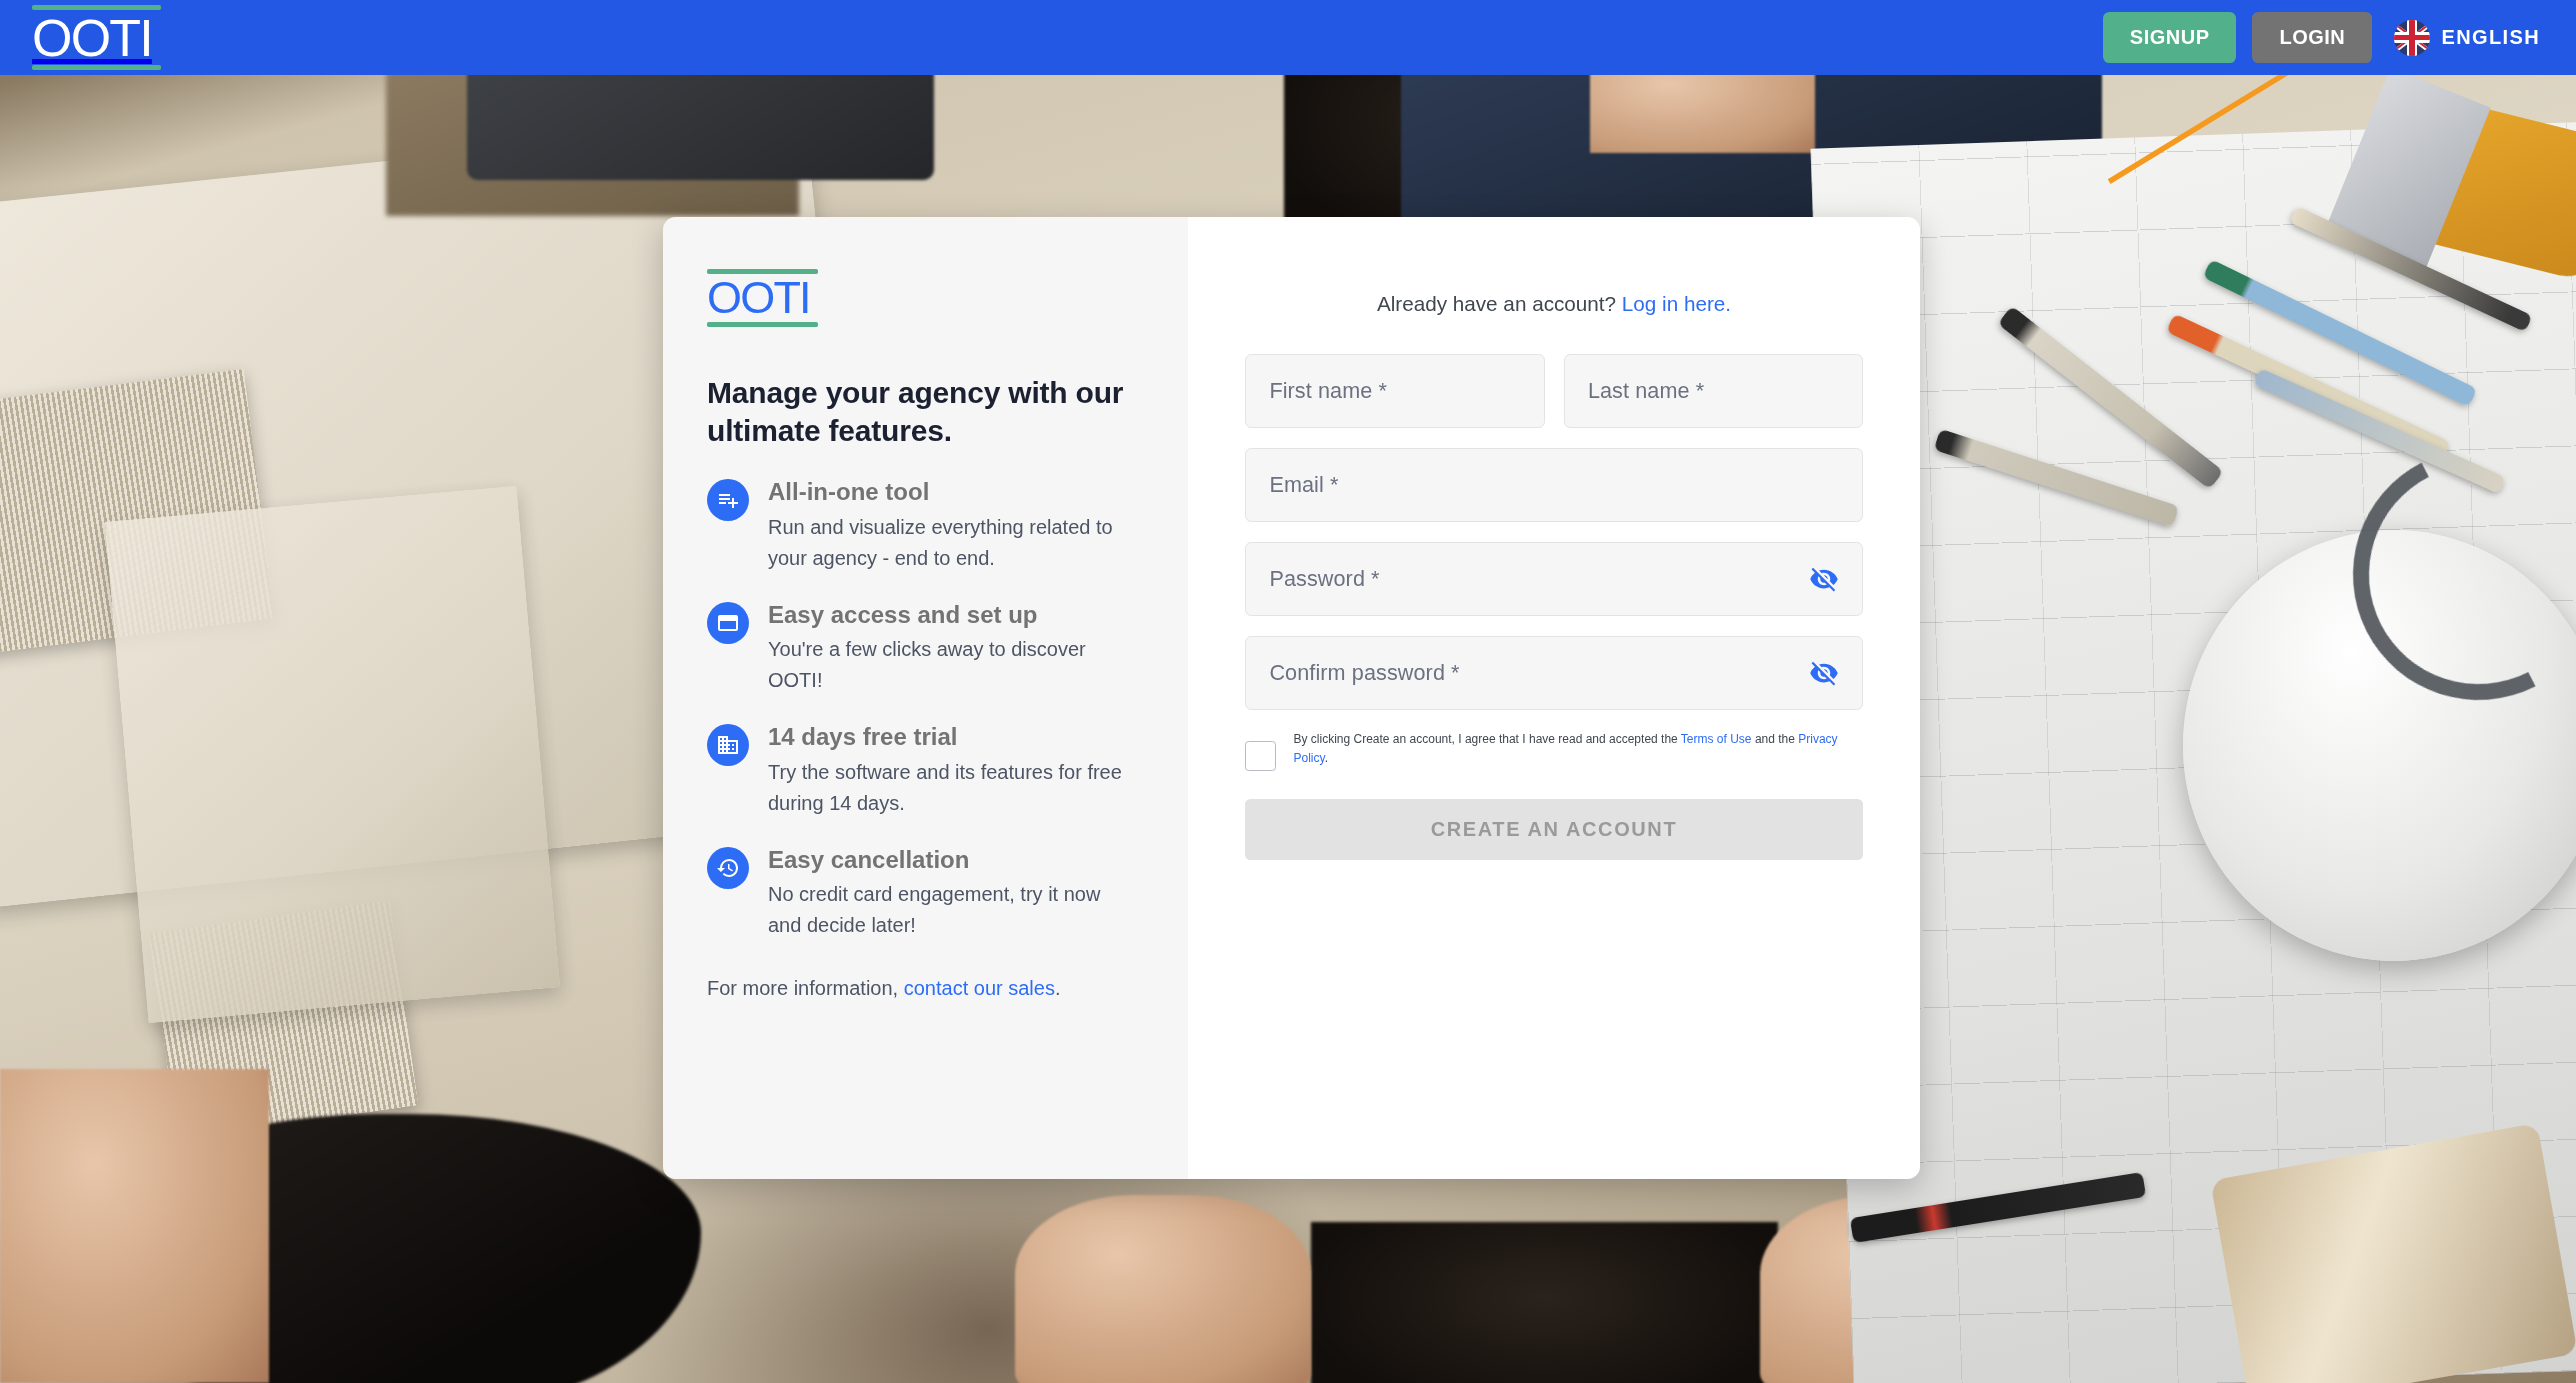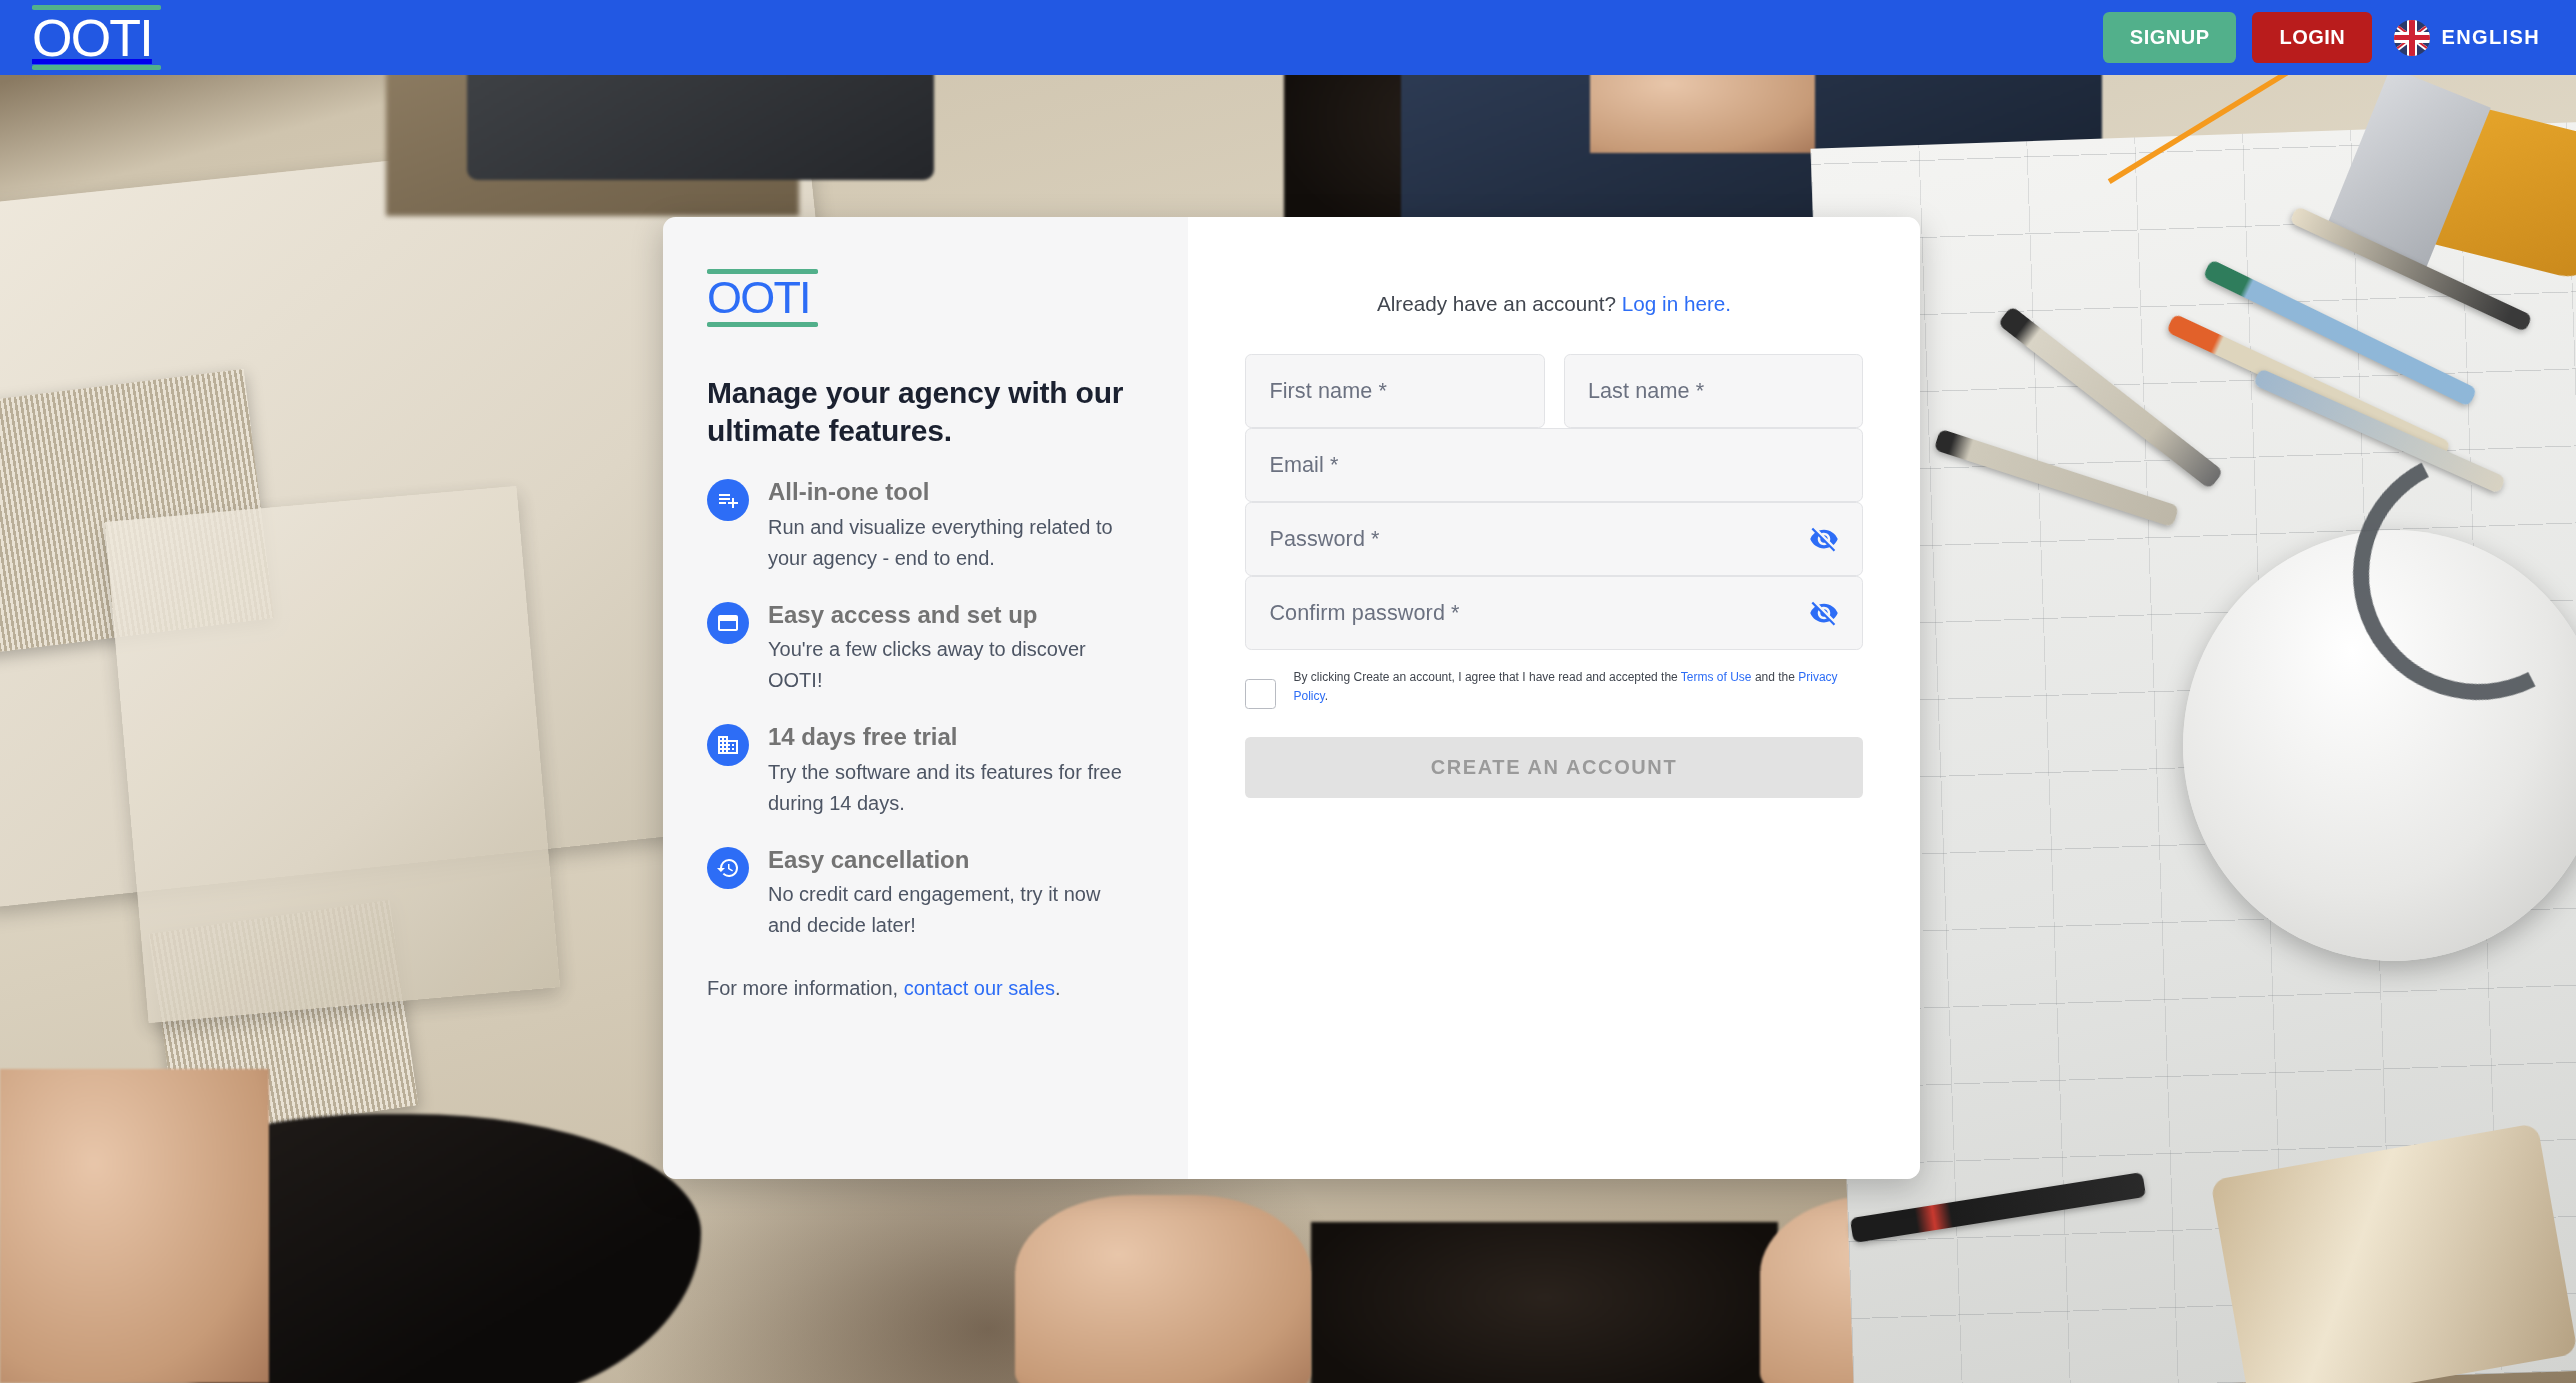--- a/index.html
+++ b/index.html
@@ -102,21 +102,21 @@
     display: flex; align-items: center; gap: 16px;
   }
   .tb-btn {
     border: none; cursor: pointer;
     font-family: inherit;
     font-size: 20px; font-weight: 700; letter-spacing: 0.5px;
     color: #ffffff;
     padding: 14.4px 27px; border-radius: 6.3px;
   }
   #signup-button { background: #52b08b; }
-  #login-button  { background: #b91c1c; }
+  #login-button  { background: #737373; }
   #language-selector {
     display: flex; align-items: center; gap: 11.7px;
     cursor: pointer; padding: 3.6px 5.4px;
   }
   #language-label {
     font-size: 20px; font-weight: 700; letter-spacing: 1.4px; color: #fff;
   }
   .flag {
     width: 36px; height: 36px; border-radius: 50%;
     overflow: hidden; position: relative; flex: none;
@@ -196,20 +196,21 @@
   #signup-form { margin-top: 38px; text-align: left; }
   .row { display: flex; gap: 19px; }
   .field {
     position: relative;
     background: #f6f6f7;
     border: 0.9px solid #e2e3e6;
     border-radius: 6.3px;
     height: 74px;
     display: flex; align-items: center;
     padding: 0 23.4px;
+    margin-bottom: 20px;
     flex: 1;
   }
   .field-placeholder {
     font-size: 21.6px; color: #6b7180; letter-spacing: 0.1px;
   }
   .eye-toggle {
     margin-left: auto; cursor: pointer;
     display: flex; align-items: center;
   }
   .eye-toggle svg { width: 30px; height: 30px; fill: #2d6df6; }

